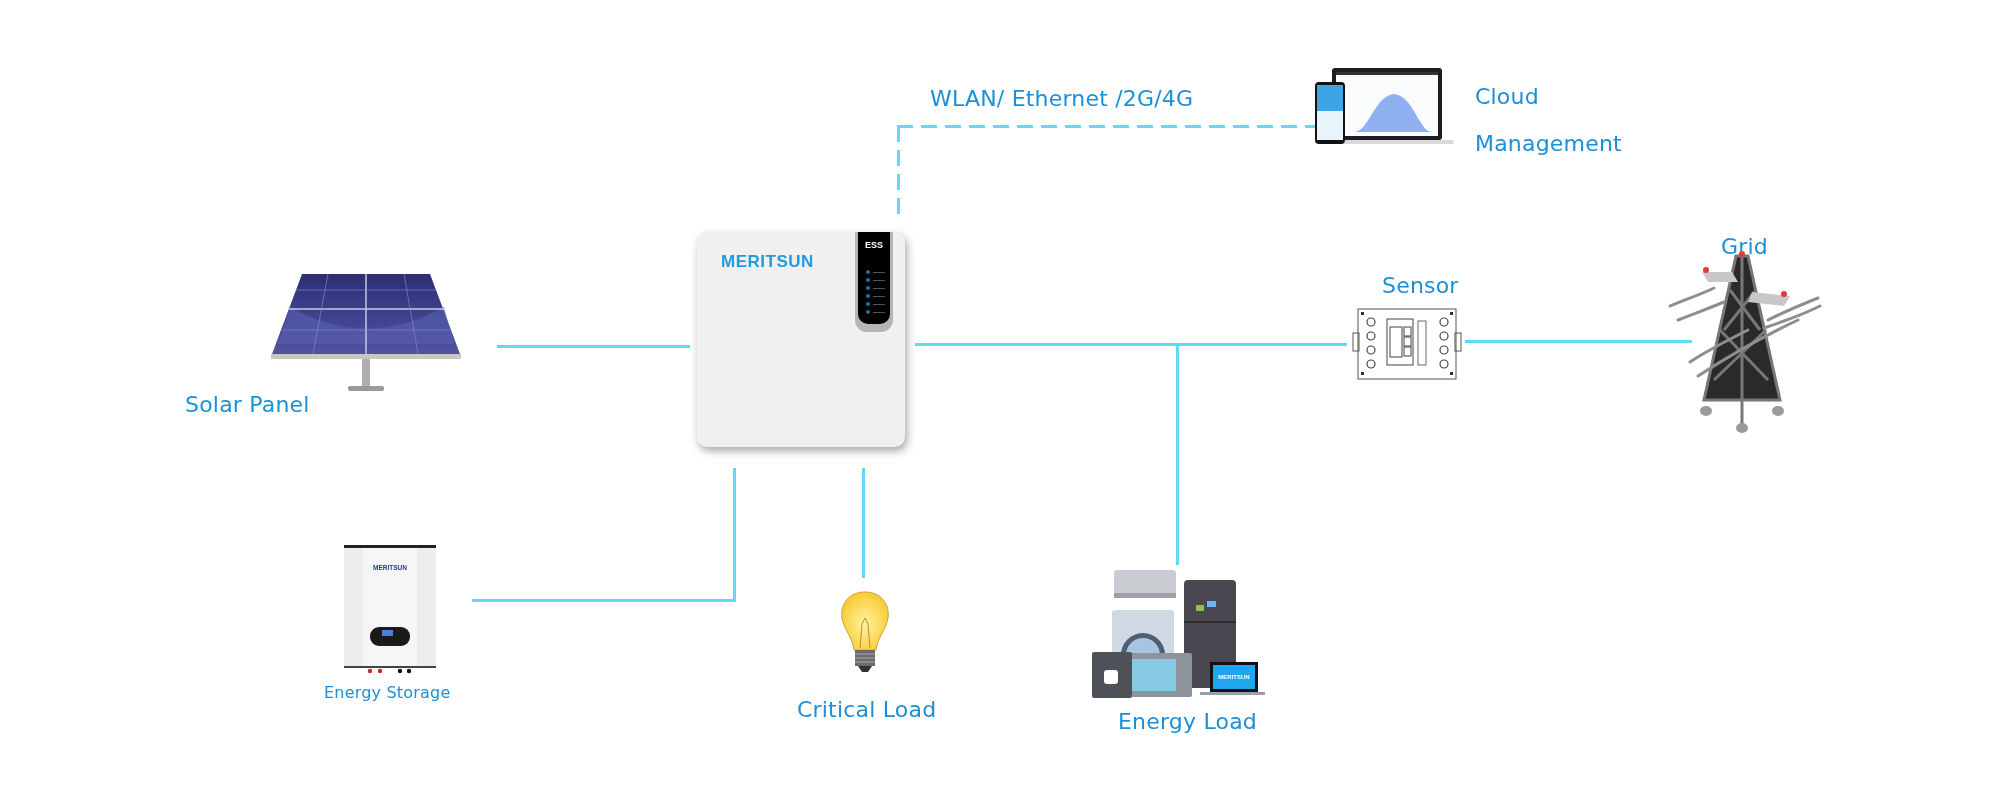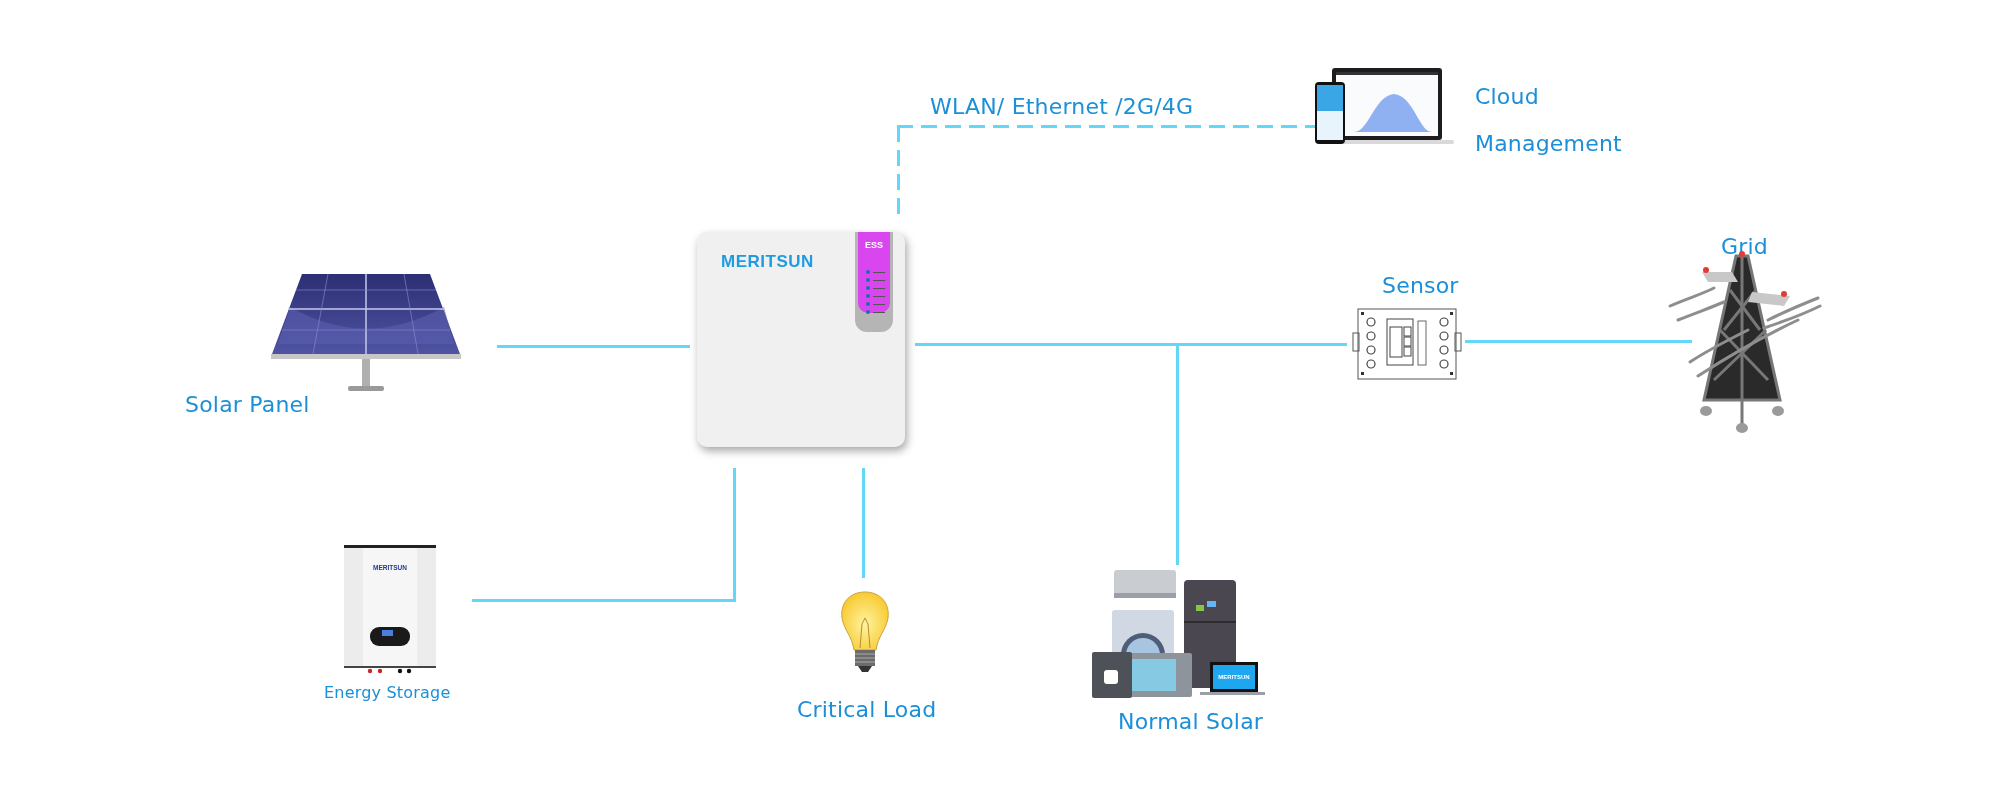--- a/index.html
+++ b/index.html
@@ -6,39 +6,39 @@
   body{width:2000px;height:800px;position:relative;overflow:hidden;font-family:"DejaVu Sans","Liberation Sans",sans-serif;}
   .lbl{position:absolute;color:#1b8fd8;font-size:22px;white-space:nowrap;letter-spacing:0.2px;}
   .ln{position:absolute;background:#63d7f7;}
   .dash-h{position:absolute;height:3px;background:repeating-linear-gradient(90deg,#63d7f7 0 16px,transparent 16px 24px);}
   .dash-v{position:absolute;width:3px;background:repeating-linear-gradient(180deg,#63d7f7 0 16px,transparent 16px 24px);}
   .node{position:absolute;}
   svg{display:block;overflow:visible;}
   .inverter{position:absolute;left:697px;top:232px;width:208px;height:215px;background:#f0f0f0;border-radius:10px;box-shadow:2px 4px 8px rgba(0,0,0,0.35);}
   .inv-brand{position:absolute;left:24px;top:20px;color:#1f9be0;font-weight:bold;font-size:17px;font-family:"Liberation Sans",sans-serif;letter-spacing:0.5px;}
   .inv-panel{position:absolute;right:12px;top:0;width:38px;height:100px;background:#b5b5b5;border-radius:0 0 12px 12px;}
-  .inv-panel-inner{position:absolute;left:3px;top:0;width:32px;height:81px;background:#d946ef;border-radius:0 0 10px 10px;}
+  .inv-panel-inner{position:absolute;left:3px;top:0;width:32px;height:92px;background:#000000;border-radius:0 0 10px 10px;}
   .inv-ess{position:absolute;top:8px;width:100%;text-align:center;color:#fff;font-size:9px;font-weight:bold;font-family:"Liberation Sans",sans-serif;}
   .led{position:absolute;left:8px;width:4px;height:4px;border-radius:50%;background:#1c6fa8;}
   .led-txt{position:absolute;left:15px;width:12px;height:1px;background:#555;}
 </style>
 </head>
 <body>
 
 <div class="dash-v" style="left:897px;top:126px;height:95px;"></div>
 <div class="dash-h" style="left:897px;top:125px;width:425px;"></div>
 <div class="ln" style="left:497px;top:345px;width:193px;height:3px;"></div>
 <div class="ln" style="left:472px;top:599px;width:264px;height:3px;"></div>
 <div class="ln" style="left:733px;top:468px;width:3px;height:134px;"></div>
 <div class="ln" style="left:862px;top:468px;width:3px;height:110px;"></div>
 <div class="ln" style="left:915px;top:343px;width:432px;height:3px;"></div>
 <div class="ln" style="left:1176px;top:344px;width:3px;height:221px;"></div>
 <div class="ln" style="left:1465px;top:340px;width:227px;height:3px;"></div>
 
-<div class="lbl" style="left:930px;top:94px;font-size:22px;">WLAN/ Ethernet /2G/4G</div>
+<div class="lbl" style="left:930px;top:86px;font-size:22px;">WLAN/ Ethernet /2G/4G</div>
 
 <div class="node" style="left:1314px;top:66px;width:150px;height:82px;">
   <svg width="150" height="82" viewBox="0 0 150 82">
     <rect x="18" y="2" width="110" height="72" rx="3" fill="#1d1d1f"></rect>
     <rect x="22" y="6" width="102" height="64" fill="#fafbfd"></rect>
     <rect x="22" y="6" width="102" height="3" fill="#333"></rect>
     <path d="M40 66 C55 66 60 30 80 28 C100 30 105 66 118 66 Z" fill="#8fb1f2"></path>
     <rect x="10" y="74" width="130" height="4" rx="2" fill="#d9d9d9"></rect>
     <rect x="1" y="16" width="30" height="62" rx="4" fill="#111"></rect>
     <rect x="3" y="19" width="26" height="55" fill="#3aa6e6"></rect>
@@ -146,21 +146,21 @@
     <rect x="36" y="88" width="66" height="44" rx="2" fill="#8d949c"></rect>
     <rect x="42" y="94" width="44" height="32" fill="#86c9e2"></rect>
     <rect x="2" y="87" width="40" height="46" rx="2" fill="#4e5258"></rect>
     <rect x="14" y="105" width="14" height="14" rx="3" fill="#fff"></rect>
     <rect x="120" y="97" width="48" height="30" fill="#111"></rect>
     <rect x="123" y="100" width="42" height="24" fill="#1ea7f0"></rect>
     <text x="144" y="114" text-anchor="middle" font-size="6" font-weight="bold" fill="#fff" font-family="Liberation Sans, sans-serif">MERITSUN</text>
     <rect x="110" y="127" width="65" height="3" fill="#9aa0a6"></rect>
   </svg>
 </div>
-<div class="lbl" style="left:1118px;top:709px;">Normal Solar</div>
+<div class="lbl" style="left:1118px;top:709px;">Energy Load</div>
 
 <div class="lbl" style="left:1382px;top:273px;text-align:center;">Sensor</div>
 <div class="node" style="left:1352px;top:307px;width:110px;height:74px;">
   <svg width="110" height="74" viewBox="0 0 110 74">
     <rect x="6" y="2" width="98" height="70" fill="#fff" stroke="#555" stroke-width="1"></rect>
     <rect x="1" y="26" width="6" height="18" fill="none" stroke="#555"></rect>
     <rect x="103" y="26" width="6" height="18" fill="none" stroke="#555"></rect>
     <g fill="none" stroke="#444" stroke-width="1.2">
       <circle cx="19" cy="15" r="4"></circle>
         <circle cx="19" cy="29" r="4"></circle>

